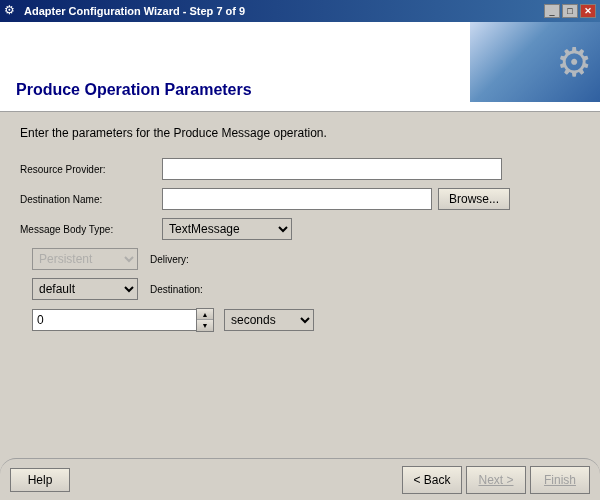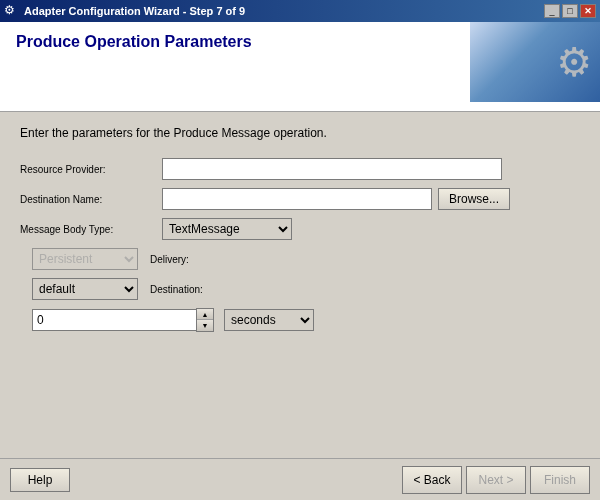--- a/index.html
+++ b/index.html
@@ -65,21 +65,21 @@
       display: flex;
       flex-direction: column;
       padding: 0;
     }
 
     
     .header-area {
       background: white;
       height: 90px;
       display: flex;
-      align-items: flex-start;
+      align-items: flex-end;
       justify-content: space-between;
       padding: 10px 16px;
       border-bottom: 1px solid #a0a0a0;
       position: relative;
       overflow: hidden;
     }
     .header-title {
       font-size: 16px;
       font-weight: bold;
       color: #000080;
@@ -208,20 +208,21 @@
 
     
     .footer-area {
       height: 42px;
       background: #d4d0c8;
       border-top: 1px solid #a0a0a0;
       display: flex;
       align-items: center;
       padding: 0 10px;
       justify-content: space-between;
+      border-radius: 16px;
     }
     .footer-left { display: flex; gap: 6px; }
     .footer-right { display: flex; gap: 4px; }
 
     .help-btn {
       height: 24px;
       min-width: 60px;
       padding: 0 10px;
       border: 1px solid #7a7a7a;
       background: linear-gradient(to bottom, #f0ece0, #d4d0c8);
@@ -230,21 +231,21 @@
     }
     .nav-btn {
       height: 28px;
       min-width: 60px;
       padding: 0 10px;
       border: 1px solid #7a7a7a;
       background: linear-gradient(to bottom, #f0ece0, #d4d0c8);
       font-size: 12px;
       cursor: pointer;
     }
-    .nav-btn:disabled { color: #a0a0a0; cursor: default; }
+    .nav-btn:disabled { color: #a0a0a0; cursor: default; text-decoration: underline; }
   </style>
 </head>
 <body>
 
 <div class="title-bar">
   <div class="title-bar-left">
     <span class="title-icon">⚙</span>
     <span class="title-text">Adapter Configuration Wizard - Step 7 of 9</span>
   </div>
   <div class="title-bar-buttons">

